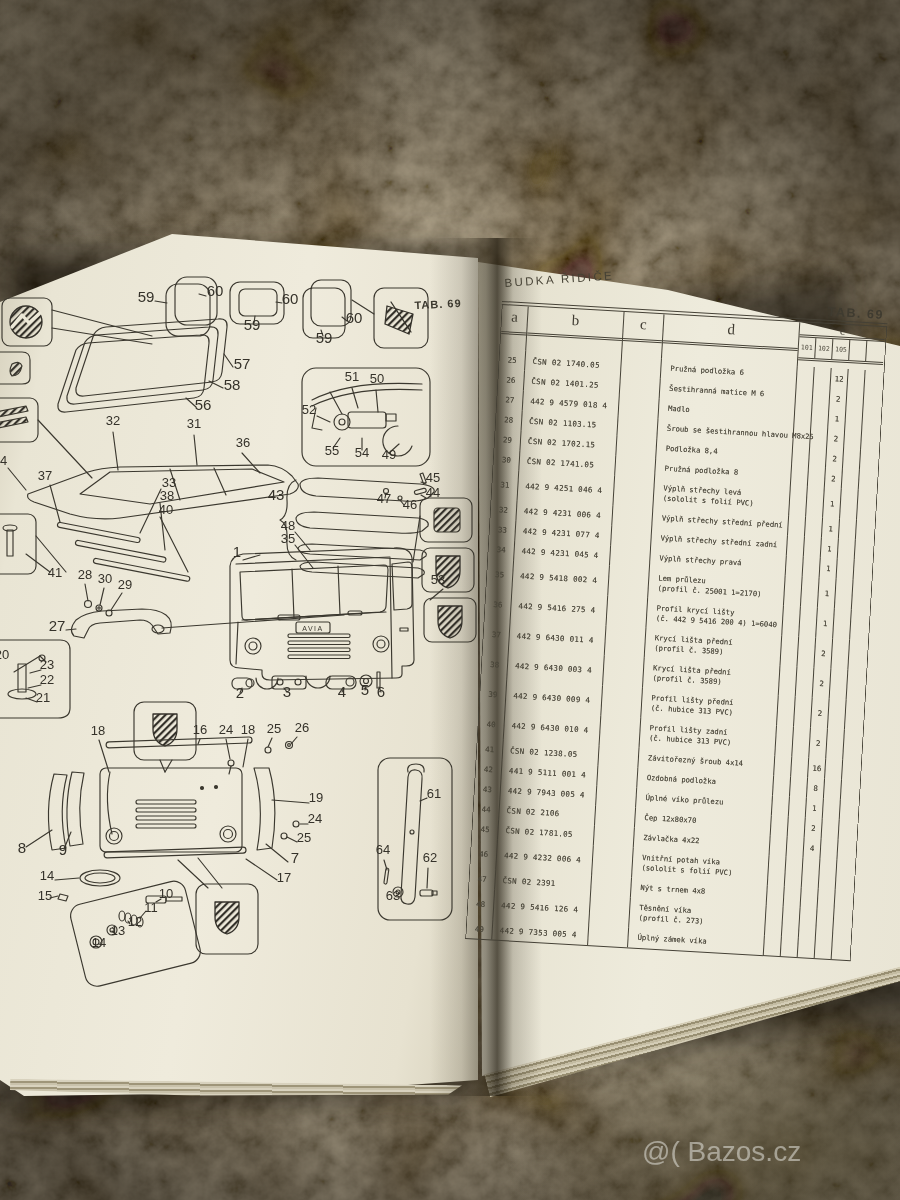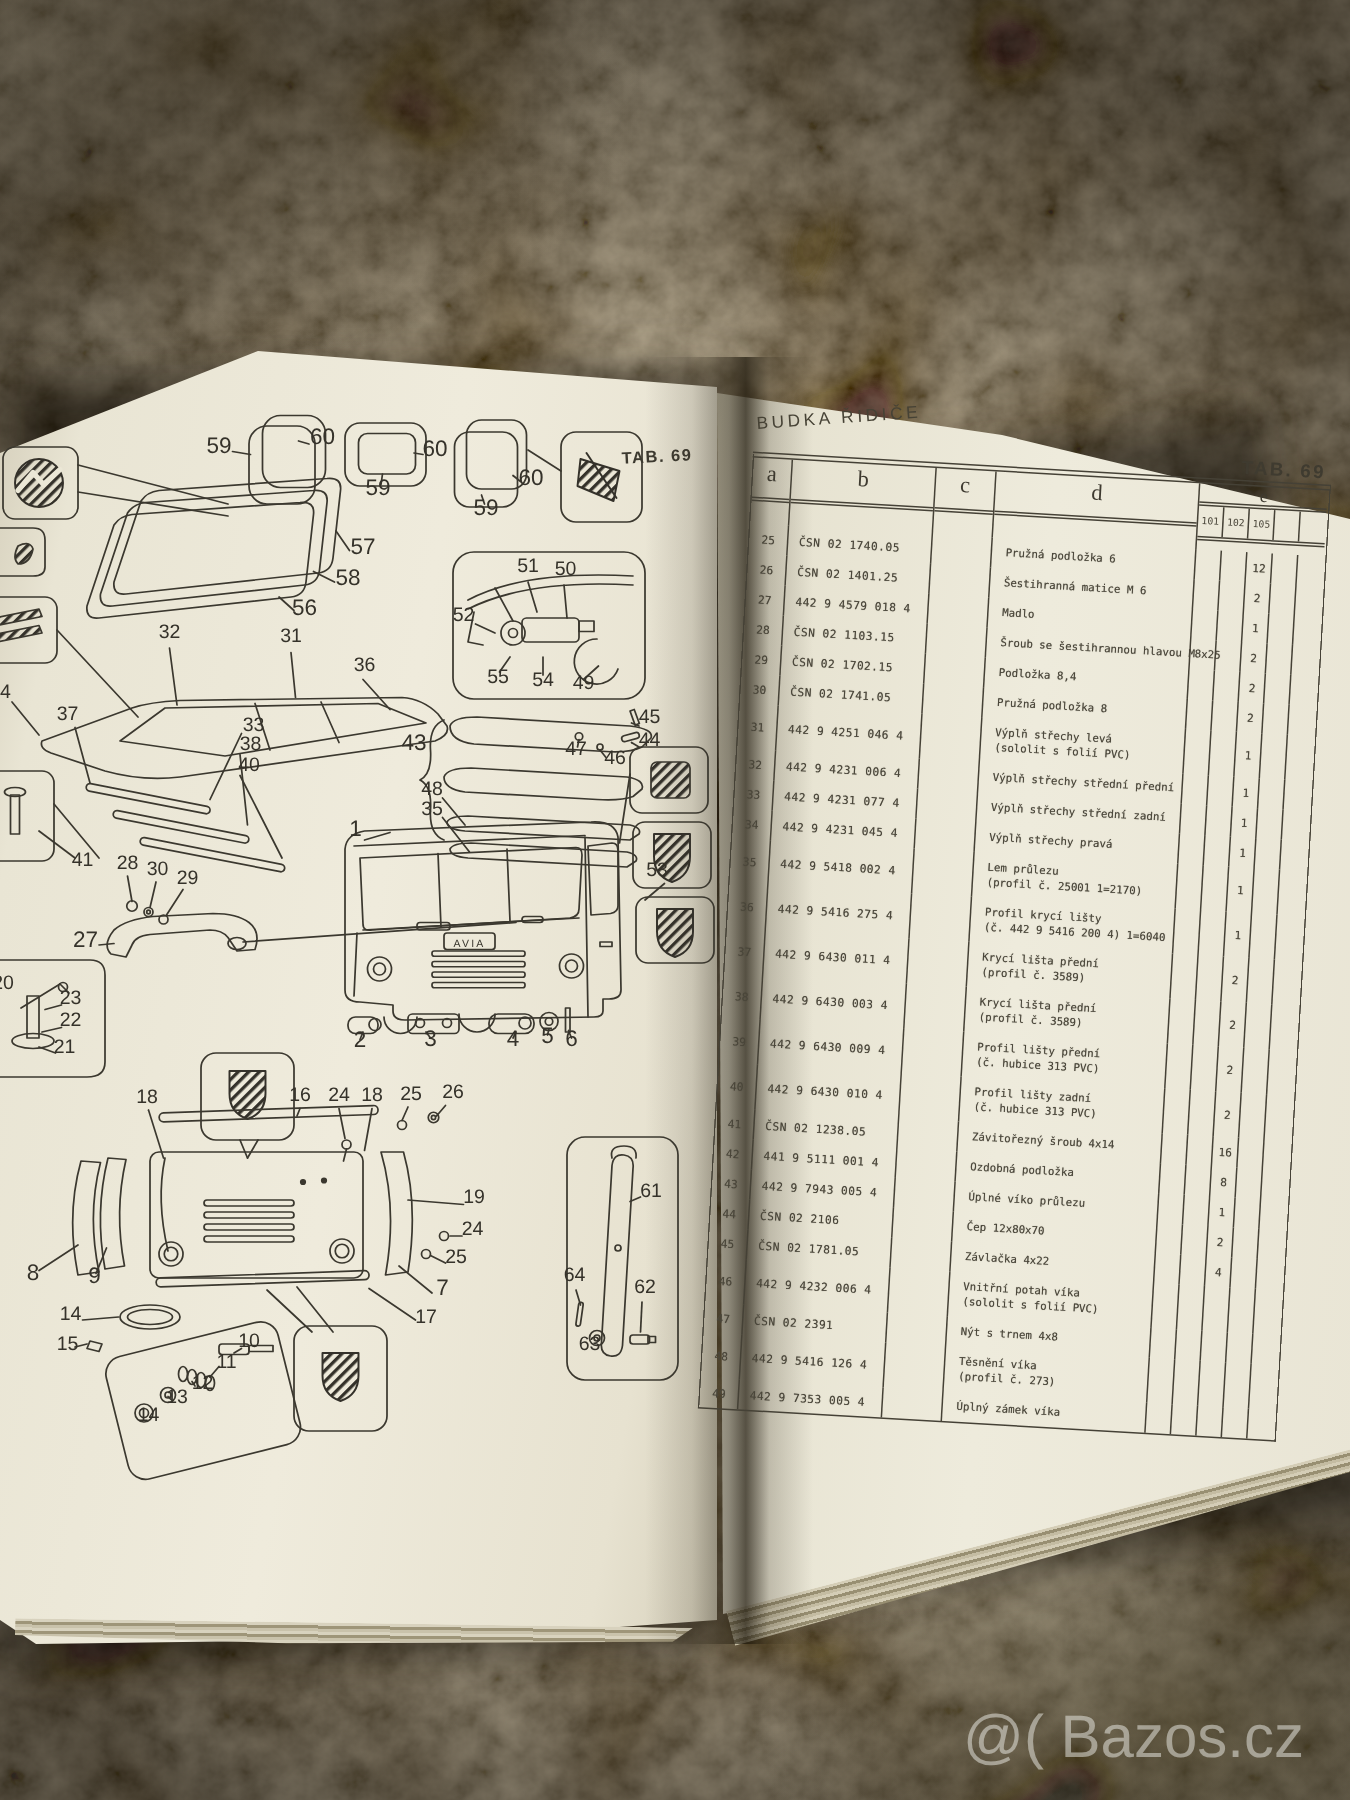--- a/index.html
+++ b/index.html
@@ -66,21 +66,21 @@
   .trow.double{height:30px;}
   .tc{border-right:1px solid var(--line);display:flex;align-items:center;
     font-family:"DejaVu Sans Mono",monospace;color:var(--ink);text-shadow:0 0 0.5px rgba(74,70,58,0.65);}
   .tc:last-child{border-right:none;}
   .ca{justify-content:center;font-size:7.5px;}
   .cb{font-size:7.5px;padding-left:7px;letter-spacing:0.3px;}
   .cc{font-size:7.5px;}
   .cd{font-size:7.2px;padding-left:9px;flex-direction:column;align-items:flex-start;justify-content:center;line-height:1.35;white-space:nowrap;}
   .ce{justify-content:center;font-size:7.5px;}
 
-  .watermark{position:absolute;left:642px;top:1136px;width:258px;font-size:40px;
+  .watermark{position:absolute;left:642px;top:1136px;width:258px;font-size:28px;
     color:rgba(233,233,228,0.52);white-space:nowrap;font-family:"Liberation Sans",sans-serif;}
 </style>
 </head>
 <body>
 
 <div class="photo">
 
   <svg class="carpet" viewBox="0 0 900 1200" preserveAspectRatio="none">
     <defs>
       <filter id="carpetF" x="0" y="0" width="100%" height="100%">

